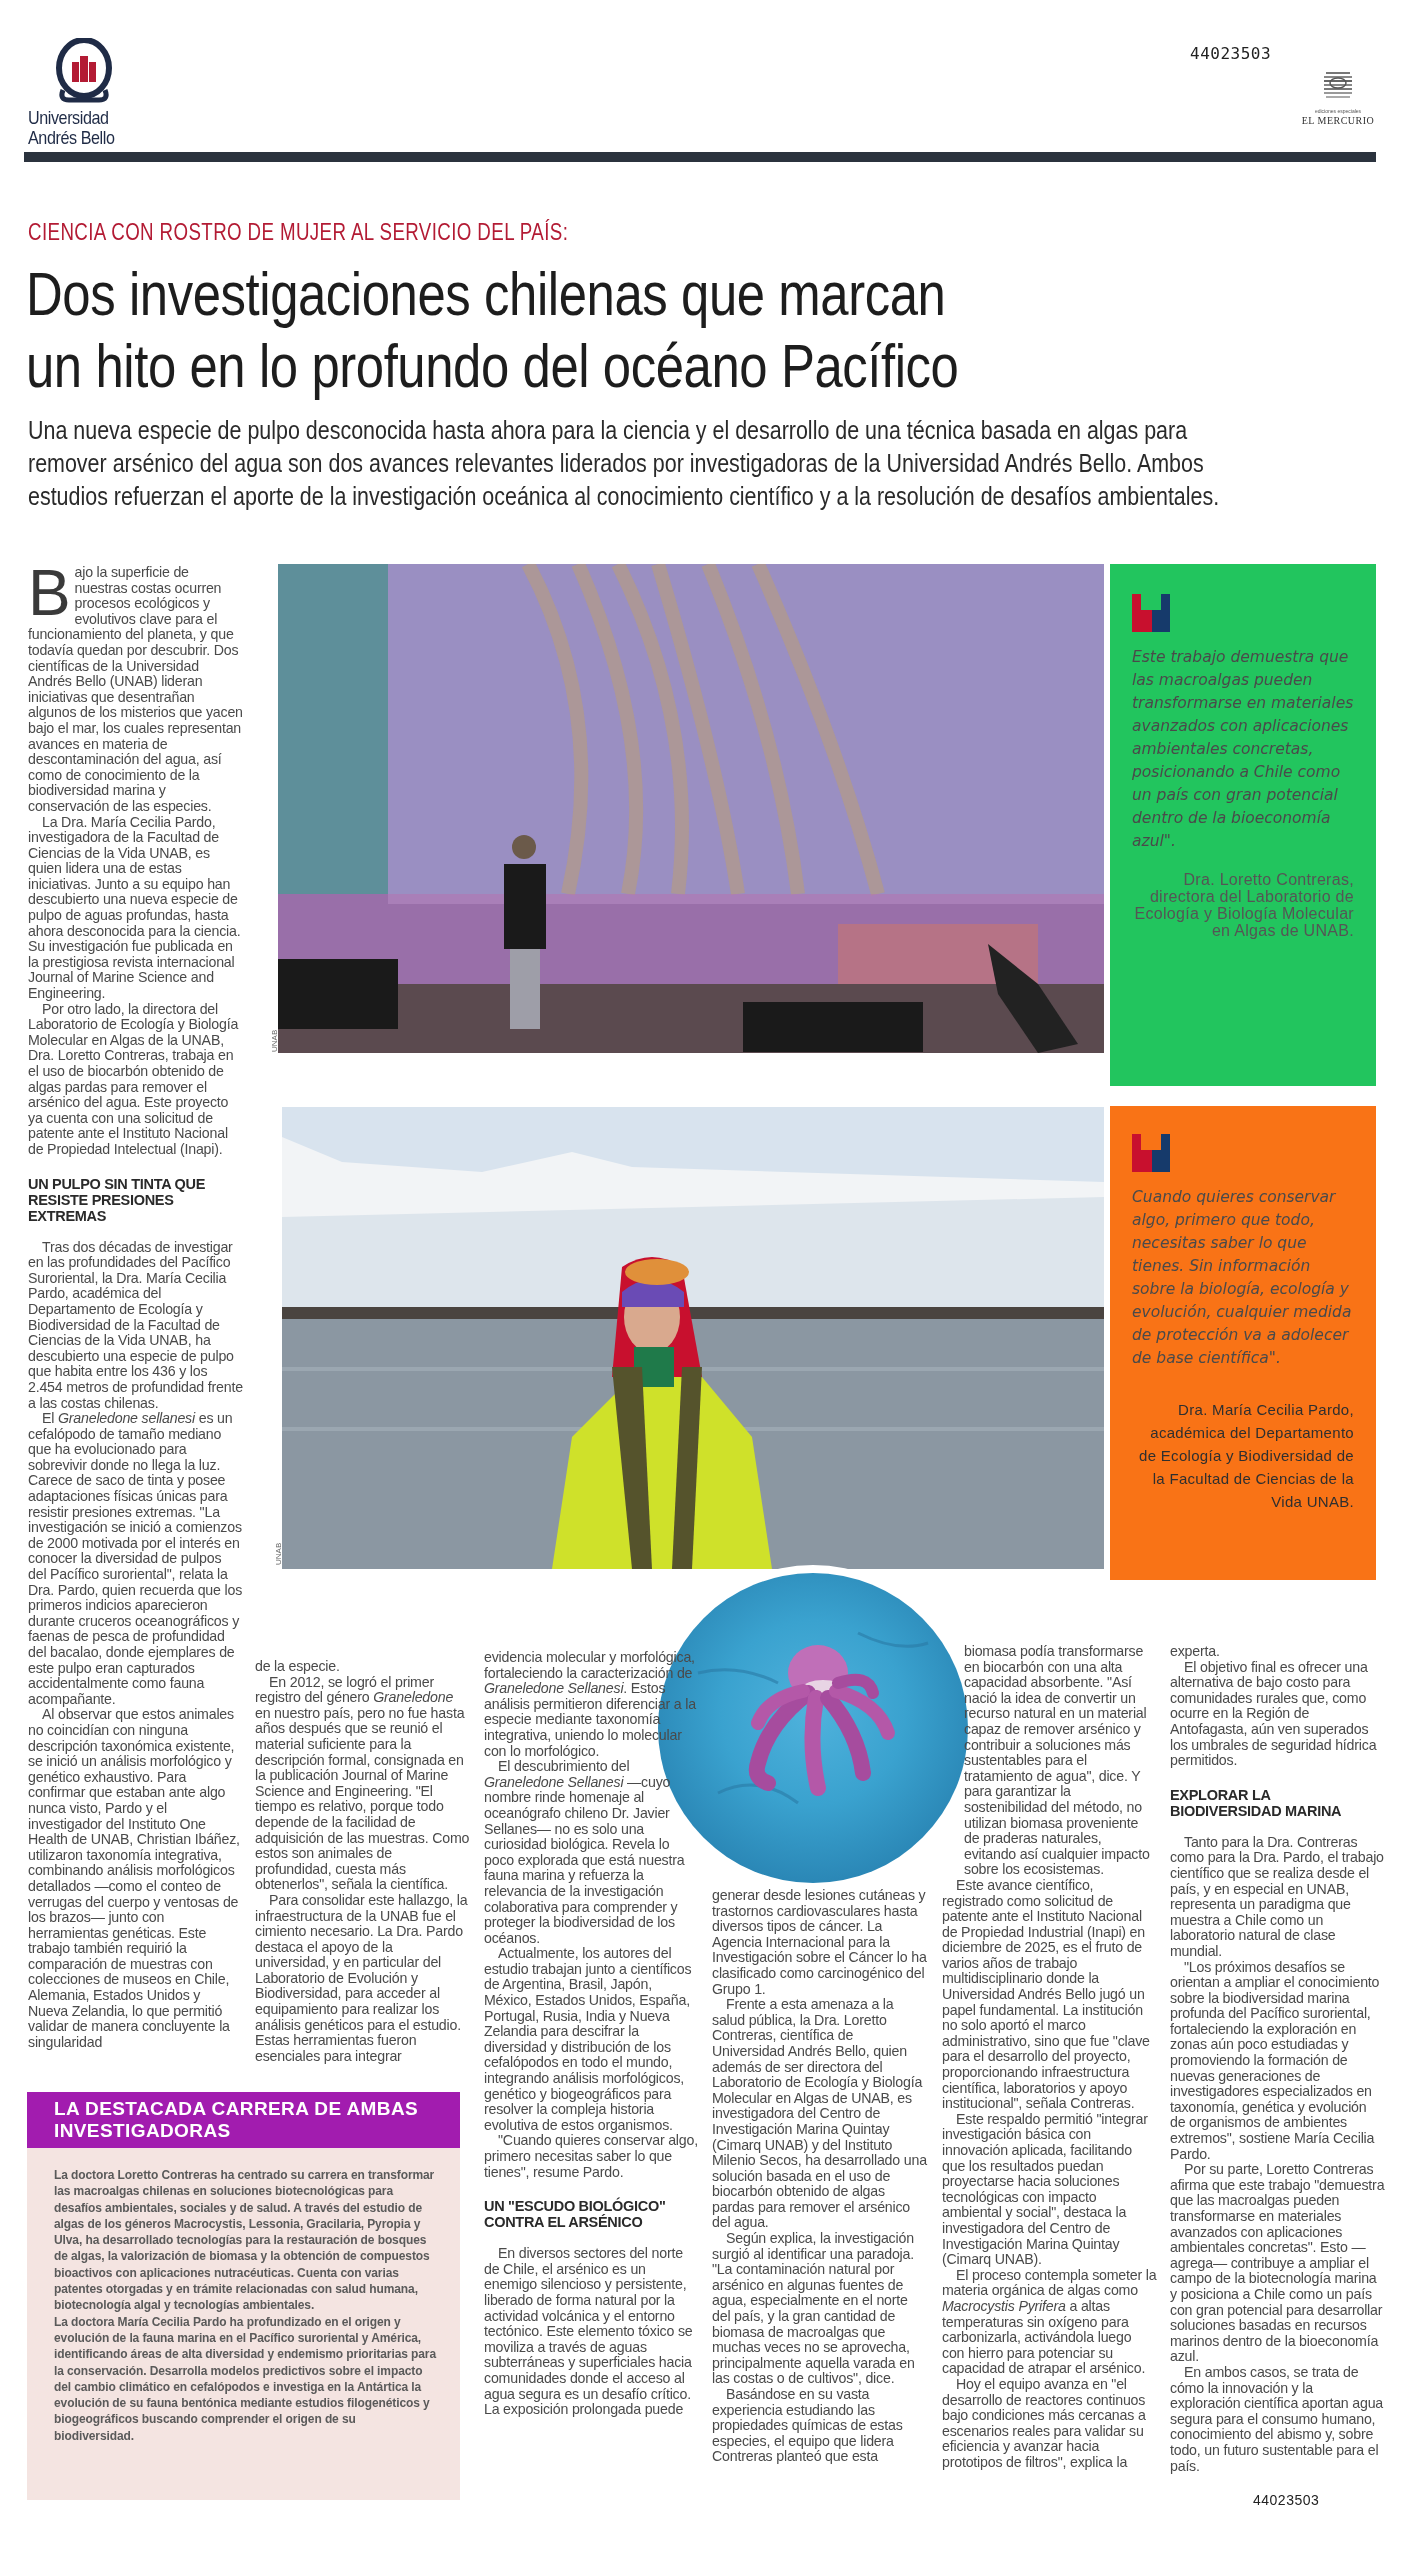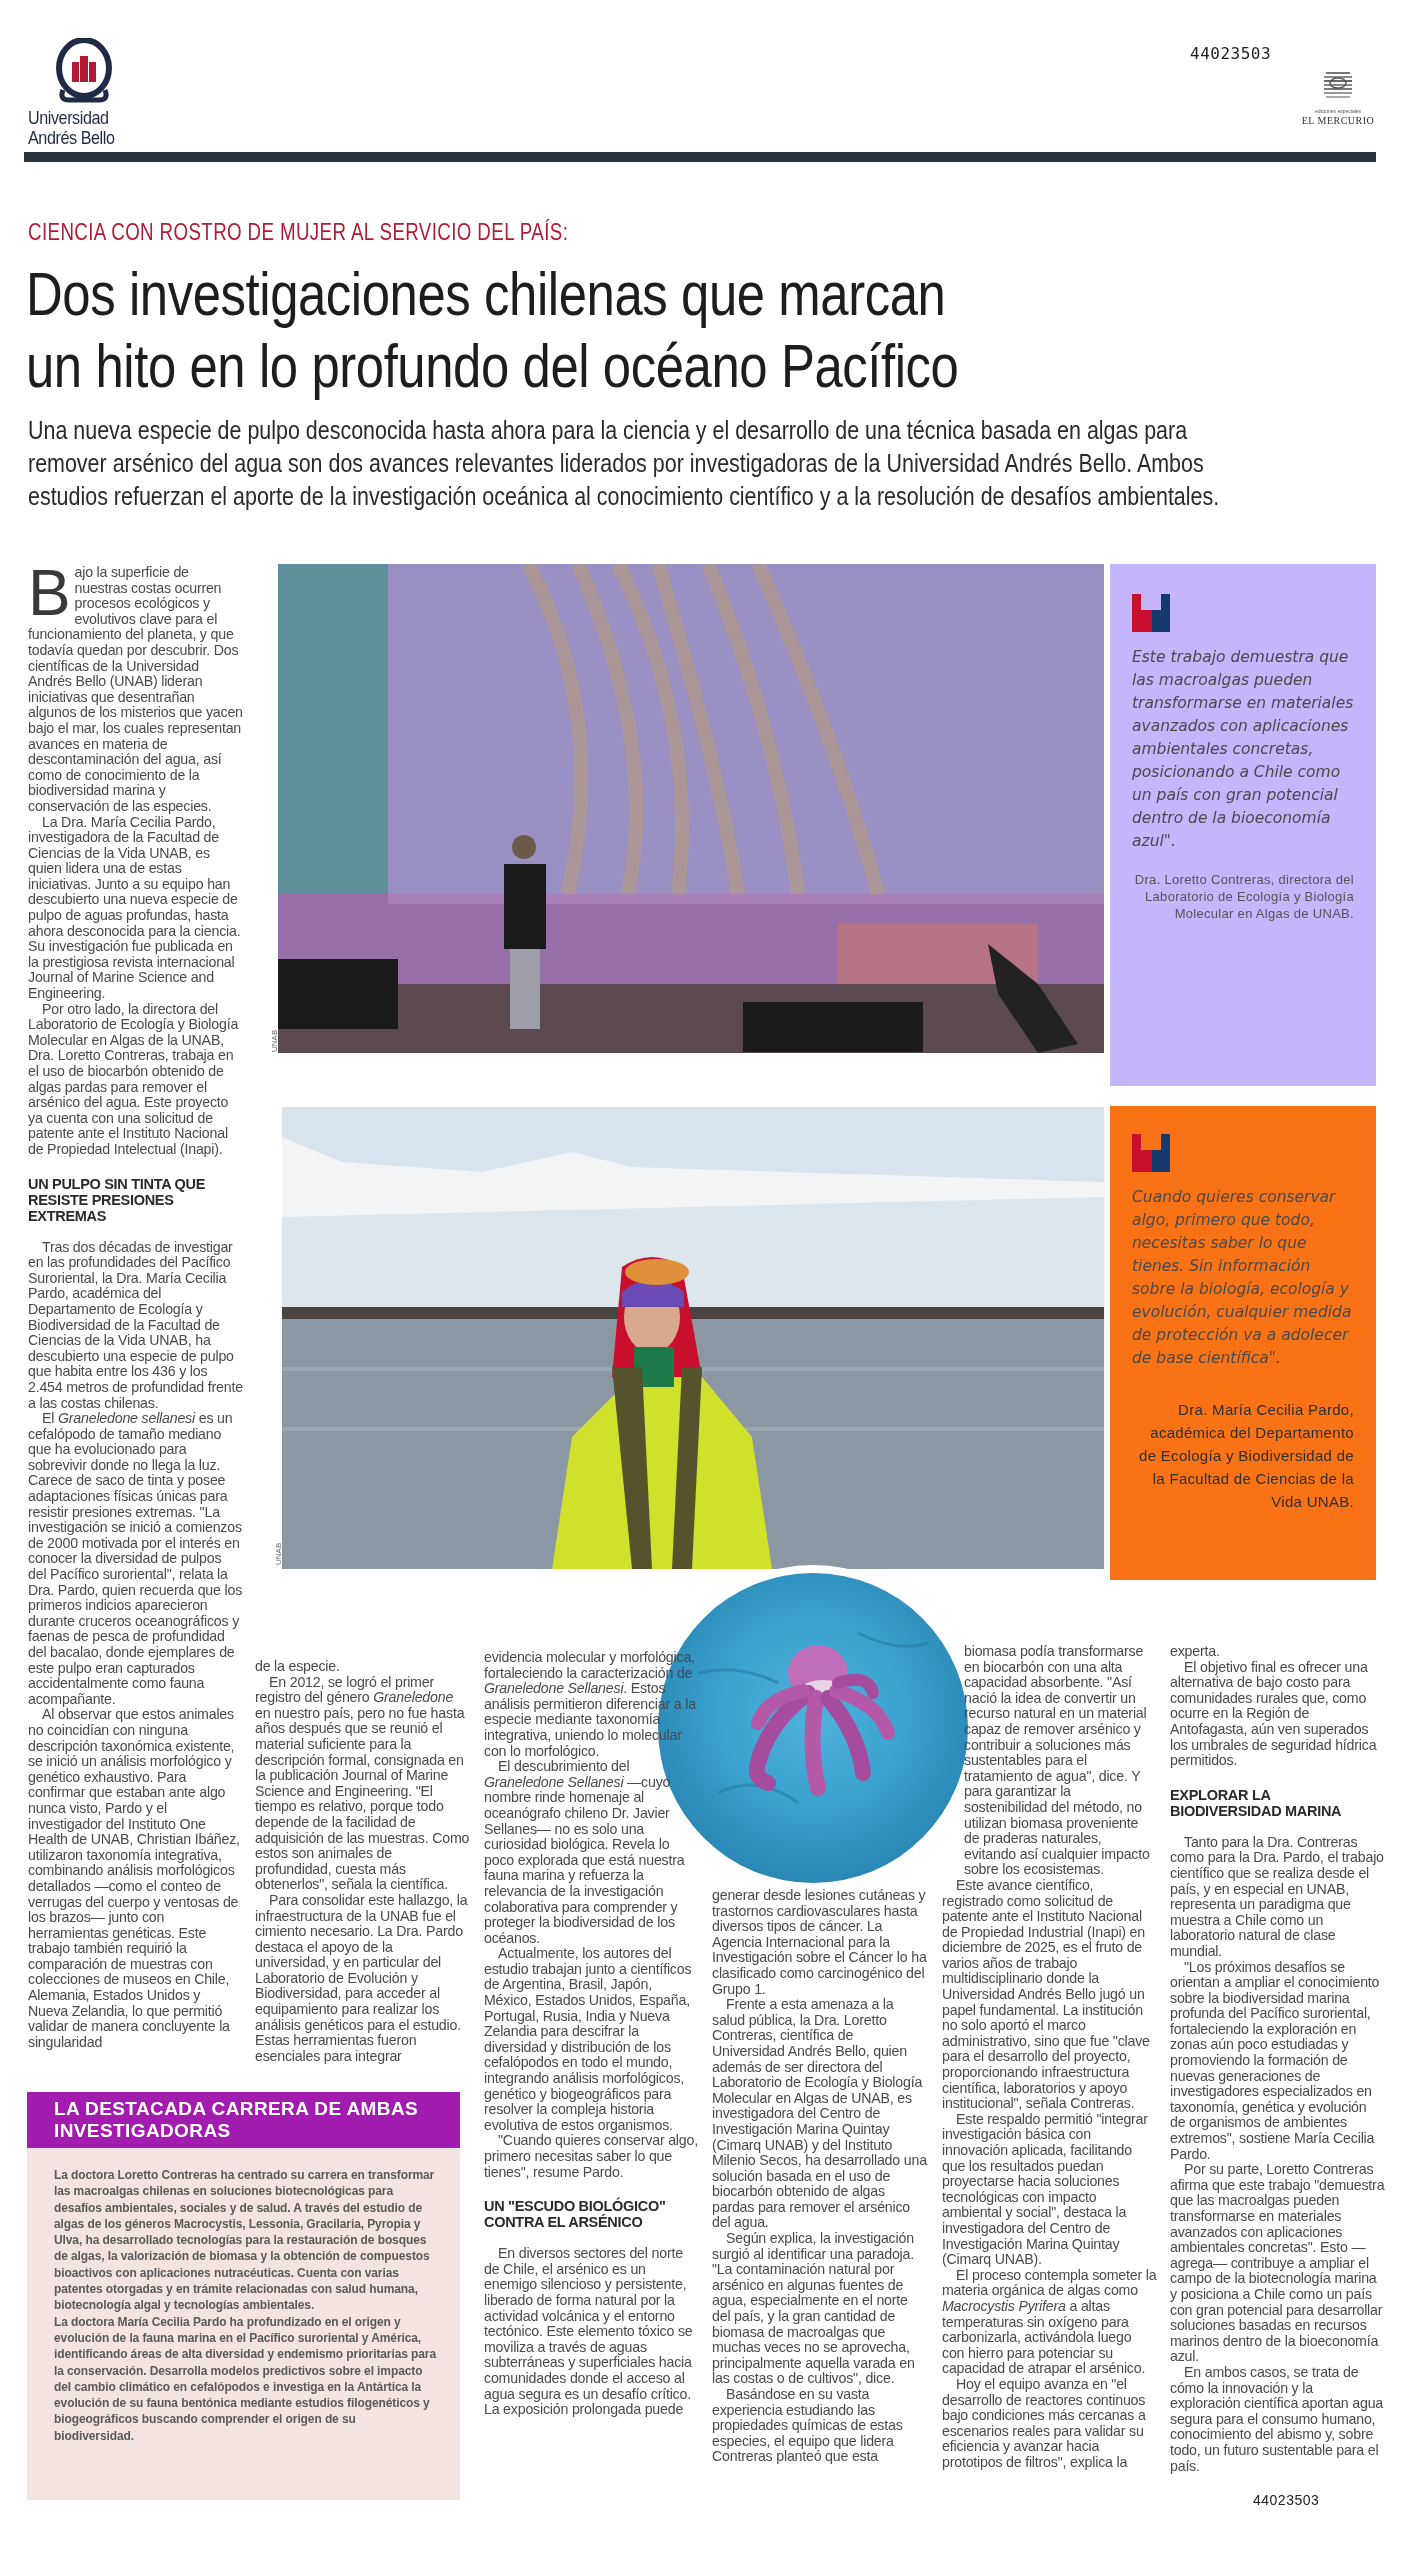--- a/index.html
+++ b/index.html
@@ -36,29 +36,29 @@
   .col6 { left: 1170px; top: 1644px; width: 215px; }
   .col em { font-style: italic; }
 
   
   .photo { position: absolute; overflow: hidden; }
   .photo1 { left: 278px; top: 564px; width: 826px; height: 489px; background: linear-gradient(180deg, #7a6aa6 0%, #a794c4 20%, #8d7eb4 38%, #b76da8 48%, #7a5f86 56%, #625558 66%, #514346 100%); }
   .photo2 { left: 282px; top: 1107px; width: 822px; height: 462px; background: linear-gradient(180deg, #dbe5ef 0%, #e9eef3 18%, #f1f3f5 30%, #c6d1da 50%, #6e7b86 56%, #96a2ac 62%, #7e8b96 100%); }
   .photo-credit { position: absolute; font-size: 8px; color: #666; transform: rotate(-90deg); transform-origin: left top; }
 
   .pull-quote { position: absolute; }
-  .pq1 { left: 1110px; top: 564px; width: 266px; height: 522px; background: #c4b5fd; padding: 30px 22px 0 22px; }
+  .pq1 { left: 1110px; top: 564px; width: 266px; height: 522px; background: #22c55e; padding: 30px 22px 0 22px; }
   .pq2 { left: 1110px; top: 1106px; width: 266px; height: 474px; background: #f97316; padding: 28px 22px 0 22px; }
   .pq-logo { width: 40px; height: 38px; position: relative; margin-bottom: 14px; }
   .pq-logo .r { position: absolute; left: 0; bottom: 0; width: 20px; height: 22px; background: #c8102e; }
   .pq-logo .r2 { position: absolute; left: 0; top: 0; width: 9px; height: 16px; background: #c8102e; }
   .pq-logo .b { position: absolute; left: 20px; bottom: 0; width: 18px; height: 22px; background: #163a6b; }
   .pq-logo .b2 { position: absolute; left: 29px; top: 0; width: 9px; height: 16px; background: #163a6b; }
   .pq-text { font-family: "DejaVu Sans", sans-serif; font-style: italic; font-size: 15.5px; line-height: 23px; color: #4a4a4a; }
-  .pq-attrib { margin-top: 18px; font-family: "Liberation Sans", sans-serif; font-size: 13px; line-height: 17px; color: #555; text-align: right; letter-spacing: 0.3px; }
+  .pq-attrib { margin-top: 18px; font-family: "Liberation Sans", sans-serif; font-size: 16px; line-height: 17px; color: #555; text-align: right; letter-spacing: 0.3px; }
   .pq2 .pq-attrib { font-size: 15px; line-height: 23px; color: #2f2f2f; margin-top: 28px; }
 
   .octopus { position: absolute; left: 650px; top: 1565px; width: 326px; height: 326px; border-radius: 50%; background: #fff; padding: 8px; }
   .octopus-inner { width: 100%; height: 100%; border-radius: 50%; background: radial-gradient(circle at 50% 45%, #4fb2dc 0%, #3aa2cf 40%, #2a86b5 75%, #1f6f99 100%); position: relative; overflow: hidden; }
 
   
   .box { position: absolute; left: 27px; top: 2092px; width: 433px; height: 408px; background: #f4e4e1; }
   .box-header { background: #a21caf; color: #ffffff; font-weight: bold; font-size: 19px; line-height: 22px; padding: 6px 28px 6px 27px; letter-spacing: 0.4px; }
   .box-body { padding: 19px 22px 0 27px; font-weight: bold; font-size: 12px; line-height: 16.3px; color: #5a5a5a; letter-spacing: -0.1px; }
 

